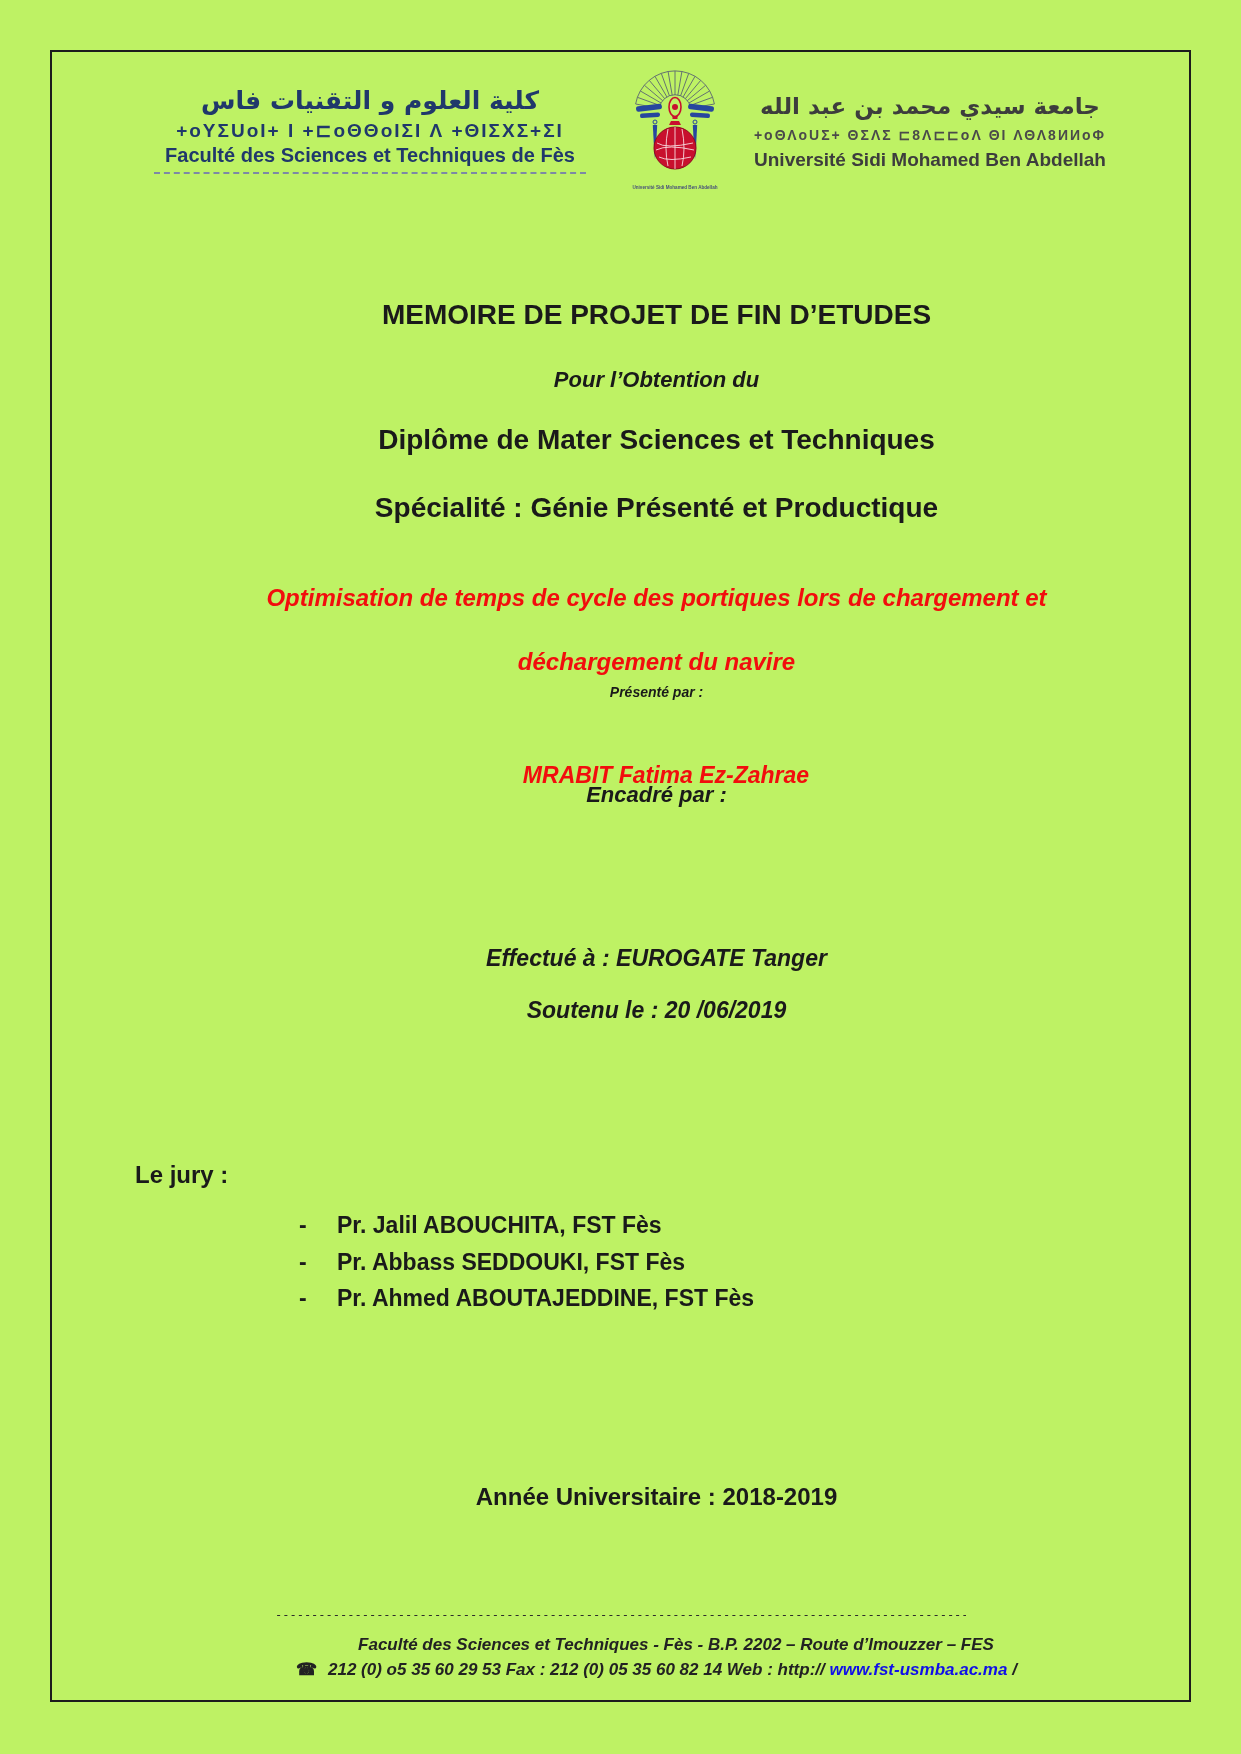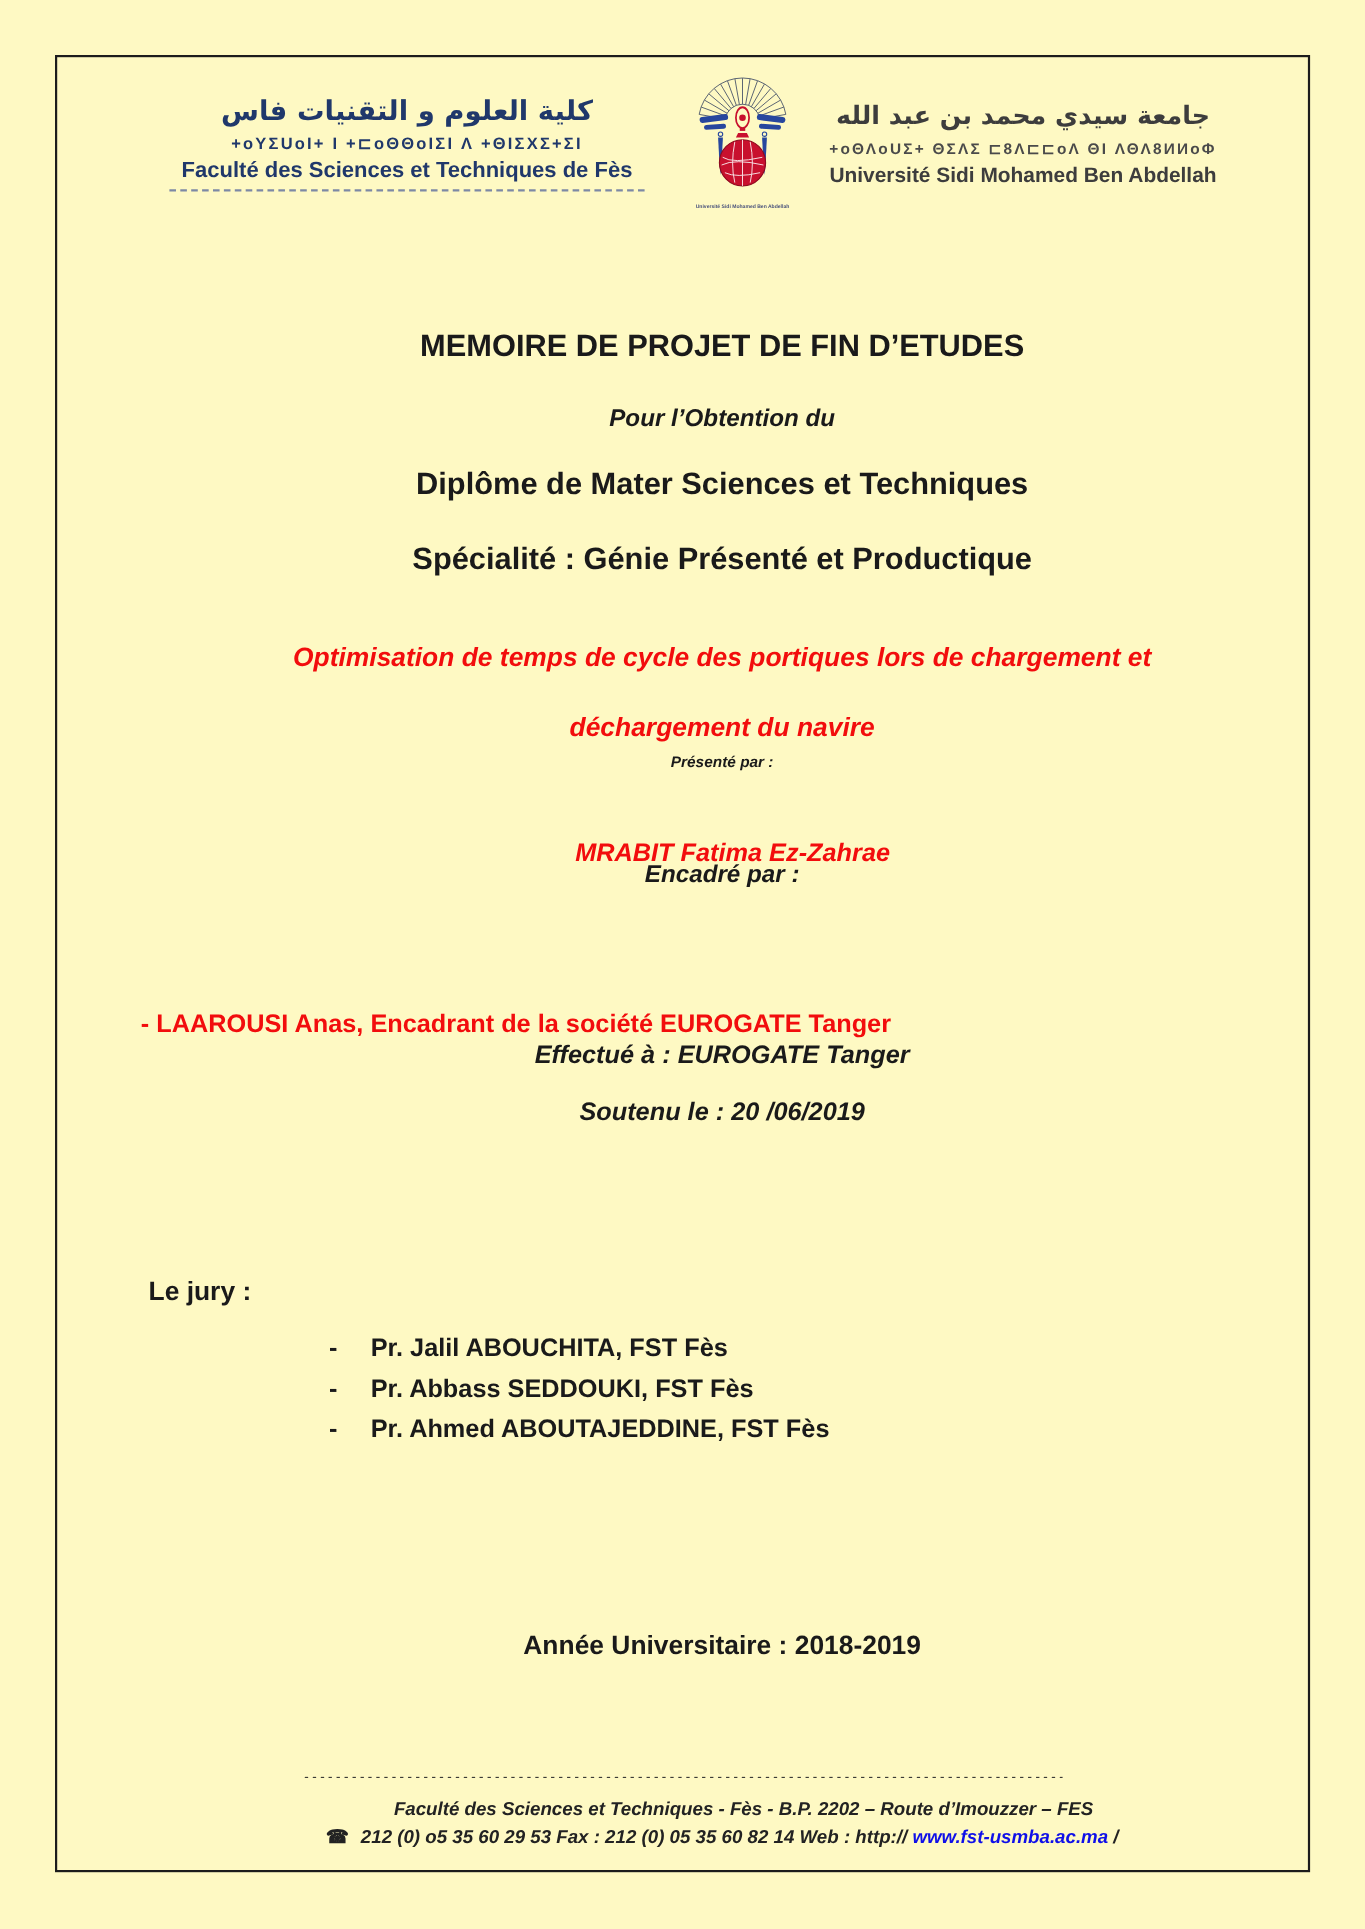--- a/index.html
+++ b/index.html
@@ -1,36 +1,36 @@
 <!DOCTYPE html>
 <html><head>
 <meta charset="utf-8">
 <style>
   * { margin:0; padding:0; box-sizing:border-box; }
   html,body { background:#ffffff; }
   .page {
-    position:relative; width:1241px; height:1754px; background:#fef9c3;
+    position:relative; width:1241px; height:1754px; background:#bef264;
     font-family:"Liberation Sans", sans-serif; color:#1a1a1a; overflow:hidden;
   }
   .frame {
     position:absolute; left:50px; top:50px; width:1141px; height:1652px;
     border:2px solid #1c1c1c;
   }
   .line { position:absolute; left:50px; width:1213px; text-align:center; white-space:nowrap; }
   .b  { font-weight:bold; }
   .bi { font-weight:bold; font-style:italic; }
   .red { color:#f20d0d;margin-top:30px; }
   .navy { color:#20386b; }
   .gray { color:#3d3d3d; }
 
   
   .hleft  { position:absolute; left:110px; top:84px; width:520px; text-align:center; }
   .hright { position:absolute; left:715px; top:90px; width:430px; text-align:center; }
   .ar-left  { font-family:"DejaVu Sans", sans-serif; font-size:25px; line-height:34px; font-weight:bold; }
-  .tif-left { font-size:15px; line-height:25px; letter-spacing:2px; font-weight:bold; }
+  .tif-left { font-size:19px; line-height:25px; letter-spacing:2px; font-weight:bold; }
   .fr-left  { font-size:20px; line-height:25px; font-weight:bold; }
   .hdash { width:432px; margin:4px auto 0 auto; border-top:2px dashed #7d89a5; height:0; }
   .ar-right  { font-family:"DejaVu Sans", sans-serif; font-size:23px; line-height:33px; font-weight:bold; }
   .tif-right { font-size:14px; line-height:24px; letter-spacing:2px; font-weight:bold; color:#4a4a4a; }
   .fr-right  { font-size:19px; line-height:26px; font-weight:bold; }
 
   .logo { position:absolute; left:630px; top:53px; width:90px; height:144px; }
 
   
   .memoire    { top:297px; font-size:28px; line-height:36px; font-weight:bold; }
@@ -149,21 +149,20 @@
   <div class="line memoire b">MEMOIRE DE PROJET DE FIN D’ETUDES</div>
   <div class="line pour bi">Pour l’Obtention du</div>
   <div class="line diplome b">Diplôme de Mater Sciences et Techniques</div>
   <div class="line specialite b">Spécialité : Génie Présenté et Productique</div>
   <div class="line subj1 bi red">Optimisation de temps de cycle des portiques lors de chargement et</div>
   <div class="line subj2 bi red">déchargement du navire</div>
 
   <div class="line presente bi">Présenté par :</div>
   <div class="line author bi red">MRABIT Fatima Ez-Zahrae</div>
   <div class="line encadre bi">Encadré par :</div>
-  <div class="line adv2 b red">- LAAROUSI Anas, Encadrant de la société  EUROGATE Tanger</div>
   <div class="line effectue bi">Effectué à : EUROGATE Tanger</div>
   <div class="line soutenu bi">Soutenu le : 20 /06/2019</div>
 
   <div class="jurylabel">Le jury :</div>
   <div class="jurylist">
     <div class="juryrow">
       <span class="jurydash">-</span>
       <span>Pr. Jalil ABOUCHITA, FST Fès</span>
     </div>
     <div class="juryrow">

